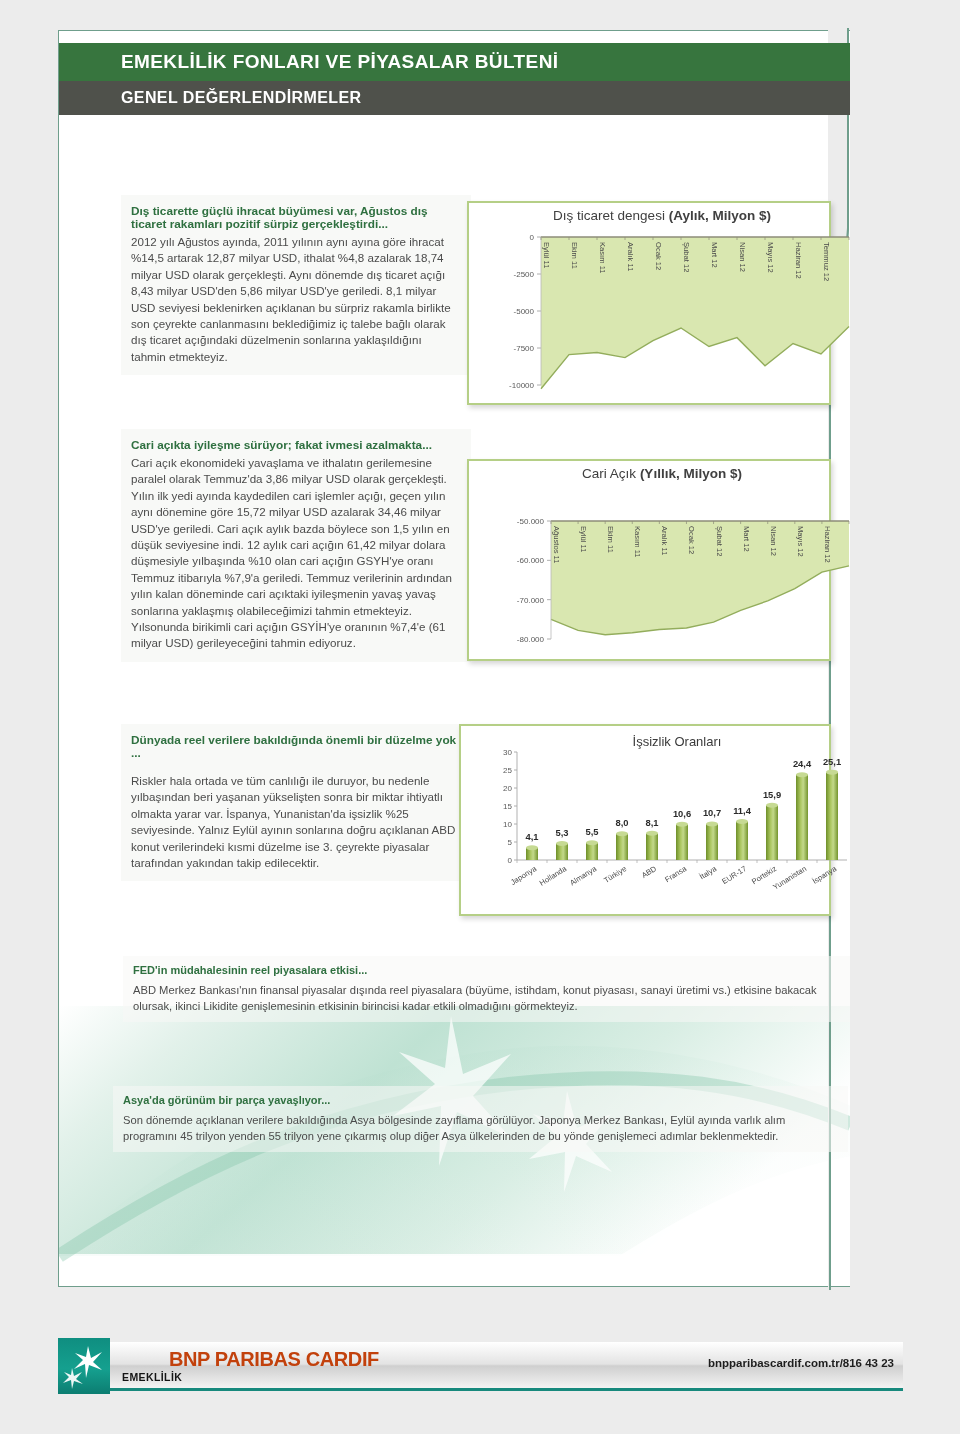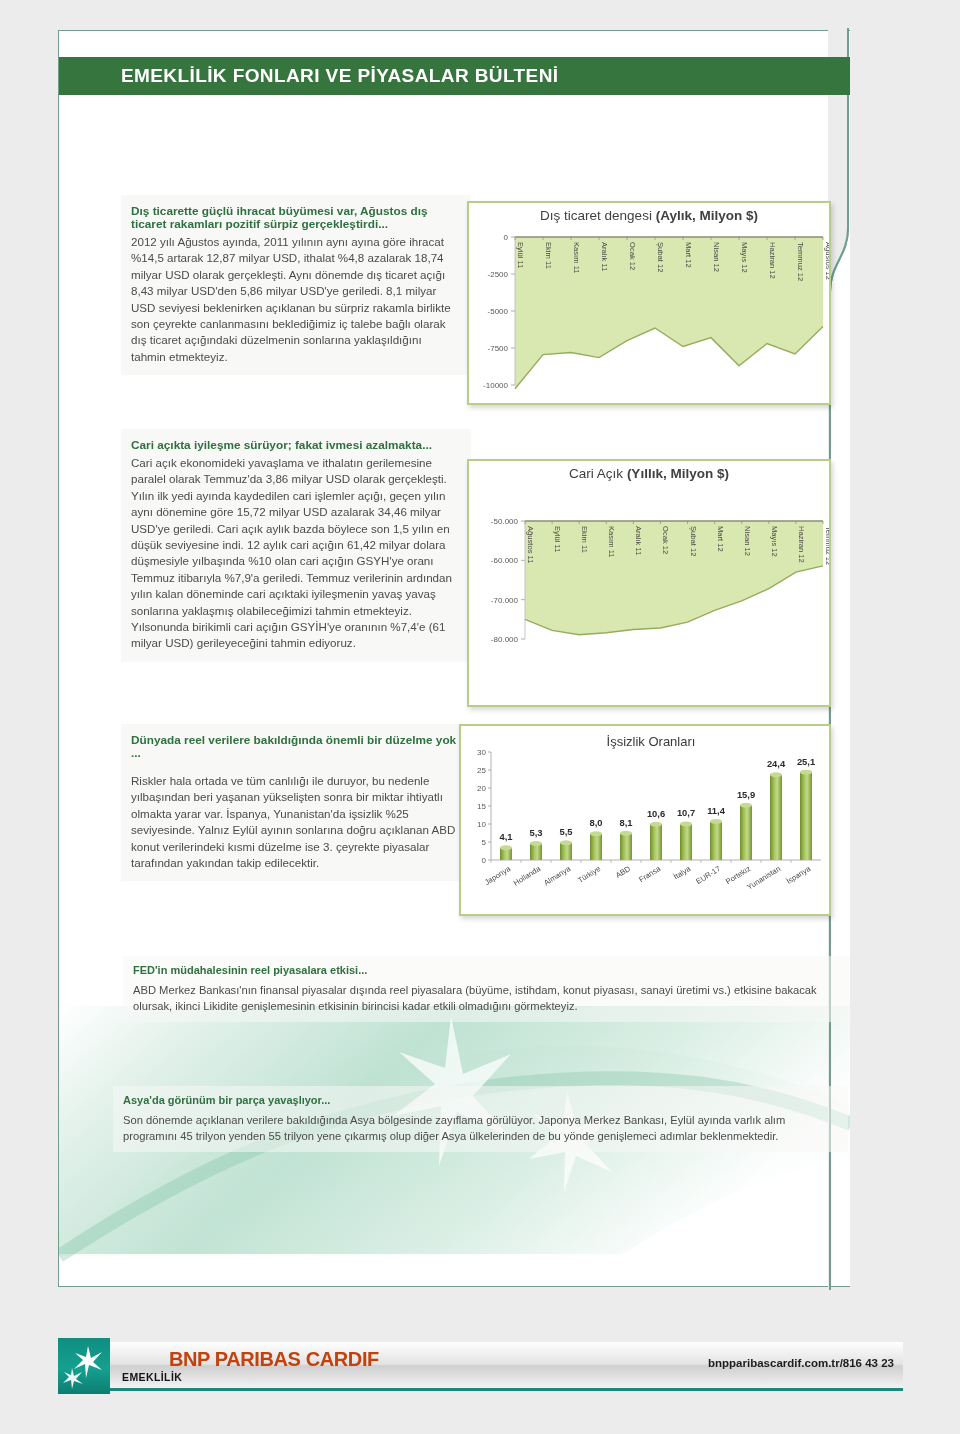--- a/index.html
+++ b/index.html
@@ -16,21 +16,21 @@
     position:absolute;left:58px;top:30px;width:792px;height:1257px;
     background:#ffffff;
     border:1.5px solid #6f9e8c;
     border-right:none;
     box-sizing:border-box;
     overflow:hidden;
   }
   
   #edge{position:absolute;left:828px;top:28px;width:40px;height:1262px;pointer-events:none;}
   
-  .banner-wrap{position:absolute;left:0px;top:26px;width:792px;}
+  .banner-wrap{position:absolute;left:0px;top:12px;width:792px;}
   .band-green{
     background:#37753e;height:38px;line-height:38px;
     color:#ffffff;font-size:19px;font-weight:bold;letter-spacing:.4px;
     padding-left:62px;box-sizing:border-box;
     font-family:"Liberation Sans", sans-serif;
   }
   .band-gray{
     background:#4f514b;height:34px;line-height:34px;
     color:#ffffff;font-size:16px;font-weight:bold;letter-spacing:.4px;
     padding-left:62px;box-sizing:border-box;
@@ -60,20 +60,21 @@
     color:#4b4b4b;font-size:11.2px;line-height:15.6px;
   }
   .wide-panel .lead{font-size:11px;margin-bottom:6px;}
 
   
   .chart-card{
     position:absolute;background:#ffffff;
     border:2px solid #b5cf86;
     box-sizing:border-box;
     box-shadow:2px 3px 5px rgba(0,0,0,.16);
+    padding-left:26px;
   }
   .chart-title{
     text-align:center;color:#404040;
     font-size:13.5px;padding-top:5px;font-weight:normal;
   }
   .chart-title b{font-weight:bold;}
   svg{display:block;}
   .axlab{font-size:8px;fill:#5a5a5a;font-family:"Liberation Sans",sans-serif;}
   .catlab{font-size:7.6px;fill:#4a4a4a;font-family:"Liberation Sans",sans-serif;}
   .vallab{font-size:9.4px;fill:#2b2b2b;font-weight:bold;font-family:"Liberation Sans",sans-serif;}
@@ -132,20 +133,21 @@
       <path d="M392,60 L404,118 L452,98 L414,140 L452,182 L398,156 L380,210 L382,150 L334,160 L376,128 L340,96 L386,112 Z"></path>
       <path d="M508,135 L518,172 L552,158 L527,188 L553,216 L517,200 L505,236 L506,196 L470,203 L498,180 L474,158 L504,168 Z"></path>
     </g>
     <path d="M560,300 C640,250 710,215 792,200 L792,300 Z" fill="#ffffff" opacity="0.85"></path>
   </svg>
 
   <div id="content">
 
     <div class="banner-wrap">
       <div class="band-green">EMEKLİLİK FONLARI VE PİYASALAR BÜLTENİ</div>
+      <div class="band-gray">GENEL DEĞERLENDİRMELER</div>
     </div>
 
     <div class="text-panel" style="left:62px;top:164px;width:350px;">
       <span class="lead">Dış ticarette güçlü ihracat büyümesi var, Ağustos dış ticaret rakamları pozitif sürpiz gerçekleştirdi...</span>
       <span>2012 yılı Ağustos ayında, 2011 yılının aynı ayına göre ihracat %14,5 artarak 12,87 milyar USD, ithalat %4,8 azalarak 18,74 milyar USD olarak gerçekleşti. Aynı dönemde dış ticaret açığı 8,43 milyar USD'den 5,86 milyar USD'ye geriledi. 8,1 milyar USD seviyesi beklenirken açıklanan bu sürpriz rakamla birlikte son çeyrekte canlanmasını beklediğimiz iç talebe bağlı olarak dış ticaret açığındaki düzelmenin sonlarına yaklaşıldığını tahmin etmekteyiz.</span>
     </div>
 
     <div class="chart-card" style="left:408px;top:170px;width:364px;height:204px;">
       <div class="chart-title">
         <span>Dış ticaret dengesi </span><b>(Aylık, Milyon $)</b>
@@ -190,21 +192,21 @@
           <line x1="354" y1="14" x2="354" y2="17" stroke="#8c8c78" stroke-width="0.7"></line>
           <text x="0" y="0" class="catlab" text-anchor="start" transform="translate(357,19) rotate(90)">Ağustos 12</text>
         </svg>
     </div>
 
     <div class="text-panel" style="left:62px;top:398px;width:350px;">
       <span class="lead">Cari açıkta iyileşme sürüyor; fakat ivmesi azalmakta...</span>
       <span>Cari açık ekonomideki yavaşlama ve ithalatın gerilemesine paralel olarak Temmuz'da 3,86 milyar USD olarak gerçekleşti. Yılın ilk yedi ayında kaydedilen cari işlemler açığı, geçen yılın aynı dönemine göre 15,72 milyar USD azalarak 34,46 milyar USD'ye geriledi. Cari açık aylık bazda böylece son 1,5 yılın en düşük seviyesine indi. 12 aylık cari açığın 61,42 milyar dolara düşmesiyle yılbaşında %10 olan cari açığın GSYH'ye oranı Temmuz itibarıyla %7,9'a geriledi. Temmuz verilerinin ardından yılın kalan döneminde cari açıktaki iyileşmenin yavaş yavaş sonlarına yaklaşmış olabileceğimizi tahmin etmekteyiz. Yılsonunda birikimli cari açığın GSYİH'ye oranının %7,4'e (61 milyar USD) gerileyeceğini tahmin ediyoruz.</span>
     </div>
 
-    <div class="chart-card" style="left:408px;top:428px;width:364px;height:248px;">
+    <div class="chart-card" style="left:408px;top:428px;width:364px;height:202px;">
       <div class="chart-title">
         <span>Cari Açık </span><b>(Yıllık, Milyon $)</b>
       </div>
       <svg id="chart2" width="360" height="170" viewBox="0 0 360 170">
           <line x1="52" y1="40" x2="56" y2="40" stroke="#9a9a9a" stroke-width="0.8"></line>
           <text x="49" y="43" text-anchor="end" class="axlab">-50.000</text>
           <line x1="52" y1="79.33333333333333" x2="56" y2="79.33333333333333" stroke="#9a9a9a" stroke-width="0.8"></line>
           <text x="49" y="82.33333333333333" text-anchor="end" class="axlab">-60.000</text>
           <line x1="52" y1="118.66666666666666" x2="56" y2="118.66666666666666" stroke="#9a9a9a" stroke-width="0.8"></line>
           <text x="49" y="121.66666666666666" text-anchor="end" class="axlab">-70.000</text>

